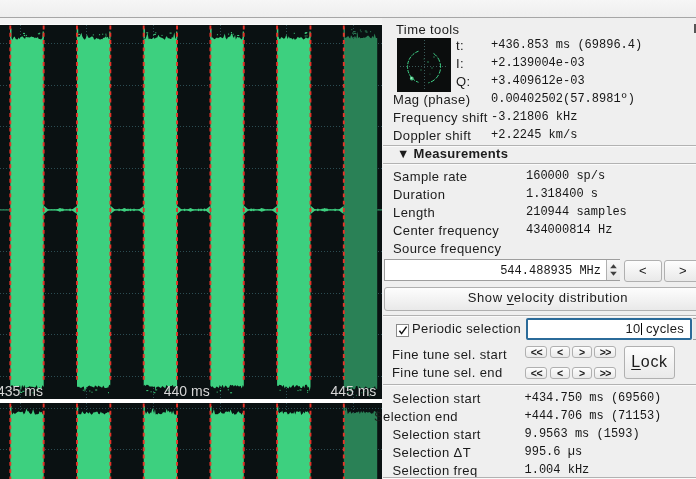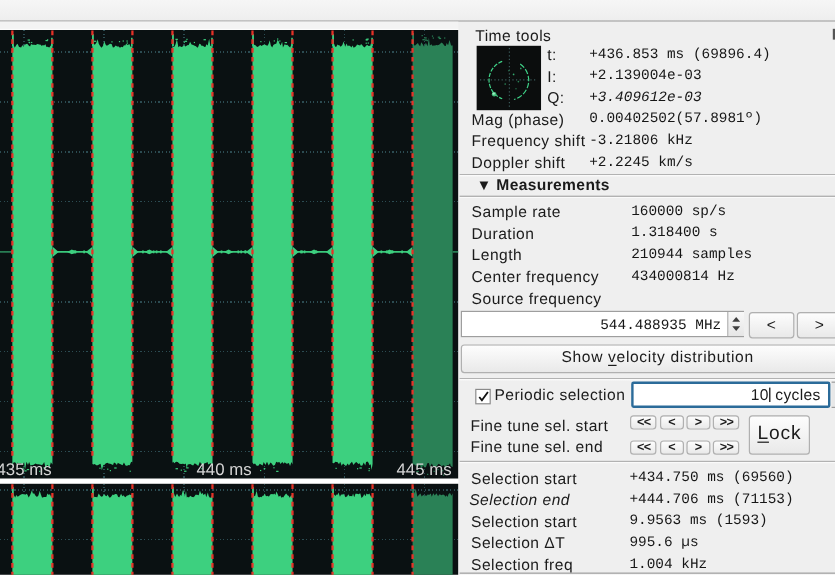--- a/index.html
+++ b/index.html
@@ -262,21 +262,21 @@
 <circle cx="27" cy="21" r="0.6" opacity="0.5"></circle>
         <circle cx="33" cy="36" r="0.6" opacity="0.5"></circle>
 </g>
 </svg></div>
 
 <div class="abs lbl" style="left:456px;top:37.5px;">t:</div>
 <div class="abs lbl" style="left:456px;top:55.5px;">I:</div>
 <div class="abs lbl" style="left:456px;top:73.5px;">Q:</div>
 <div class="abs mono" style="left:491px;top:38px;">+436.853 ms (69896.4)</div>
 <div class="abs mono" style="left:491px;top:56px;">+2.139004e-03</div>
-<div class="abs mono" style="left:491px;top:74px;font-style:italic;">+3.409612e-03</div>
+<div class="abs mono" style="left:491px;top:74px;">+3.409612e-03</div>
 <div class="abs lbl" style="left:393px;top:91.5px;">Mag (phase)</div>
 <div class="abs mono" style="left:491px;top:92px;">0.00402502(57.8981º)</div>
 <div class="abs lbl" style="left:393px;top:109.5px;">Frequency shift</div>
 <div class="abs mono" style="left:491px;top:110px;">-3.21806 kHz</div>
 <div class="abs lbl" style="left:393px;top:127.5px;">Doppler shift</div>
 <div class="abs mono" style="left:491px;top:128px;">+2.2245 km/s</div>
 
 <div class="abs hr2" style="left:383px;top:145px;width:313px;"></div>
 <div class="abs" style="left:397px;top:145.8px;font-size:13px;font-weight:bold;letter-spacing:0.3px;"><span style="font-size:12.5px;">▼</span> Measurements</div>
 <div class="abs hr2" style="left:383px;top:163px;width:313px;"></div>
@@ -329,21 +329,21 @@
 <div class="abs btn" style="left:572.0px;top:366.6px;width:19.7px;height:12.3px;font-size:10.5px;font-weight:bold;letter-spacing:-0.5px;">&gt;</div>
 <div class="abs btn" style="left:594.3px;top:366.6px;width:22.1px;height:12.3px;font-size:10.5px;font-weight:bold;letter-spacing:-0.5px;">&gt;&gt;</div>
 <div class="abs btn" style="left:624px;top:346px;width:51px;height:33px;font-size:16px;letter-spacing:0.7px;">
     <span style="position:relative;top:-1px;"><u>L</u>ock</span>
   </div>
 
 <div class="abs hr2" style="left:383px;top:383.5px;width:313px;"></div>
 
 <div class="abs lbl" style="left:392.5px;top:390.5px;">Selection start</div>
 <div class="abs mono" style="left:524.5px;top:391px;">+434.750 ms (69560)</div>
-<div class="abs lbl" style="left:391px;top:408.5px;font-style:italic;">Selection end</div>
+<div class="abs lbl" style="left:374px;top:408.5px;">Selection end</div>
 <div class="abs mono" style="left:524.5px;top:409px;">+444.706 ms (71153)</div>
 <div class="abs lbl" style="left:392.5px;top:426.5px;">Selection start</div>
 <div class="abs mono" style="left:524.5px;top:427px;">9.9563 ms (1593)</div>
 <div class="abs lbl" style="left:392.5px;top:444.5px;">Selection ΔT</div>
 <div class="abs mono" style="left:524.5px;top:445px;text-align:right;">995.6 µs</div>
 <div class="abs lbl" style="left:392.5px;top:462.5px;">Selection freq</div>
 <div class="abs mono" style="left:524.5px;top:463px;">1.004 kHz</div>
 <div class="abs hr2" style="left:383px;top:476.5px;width:313px;"></div>
 
 </body></html>

